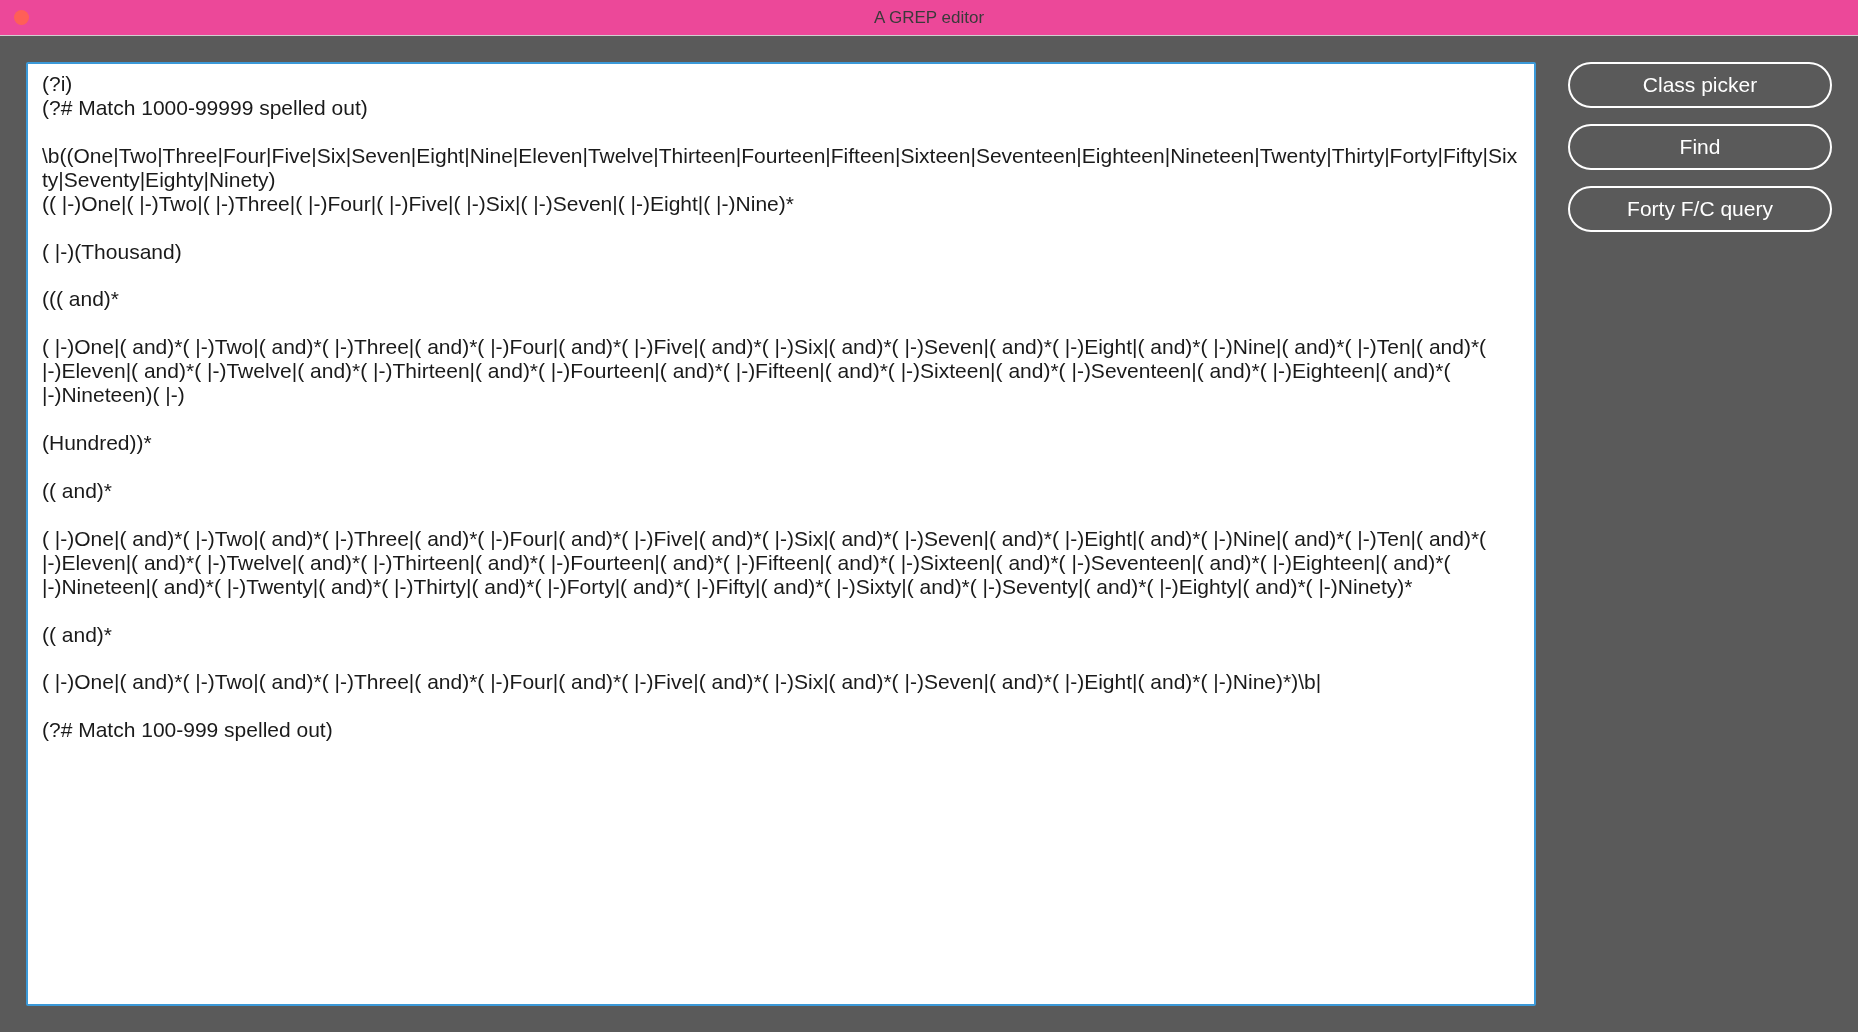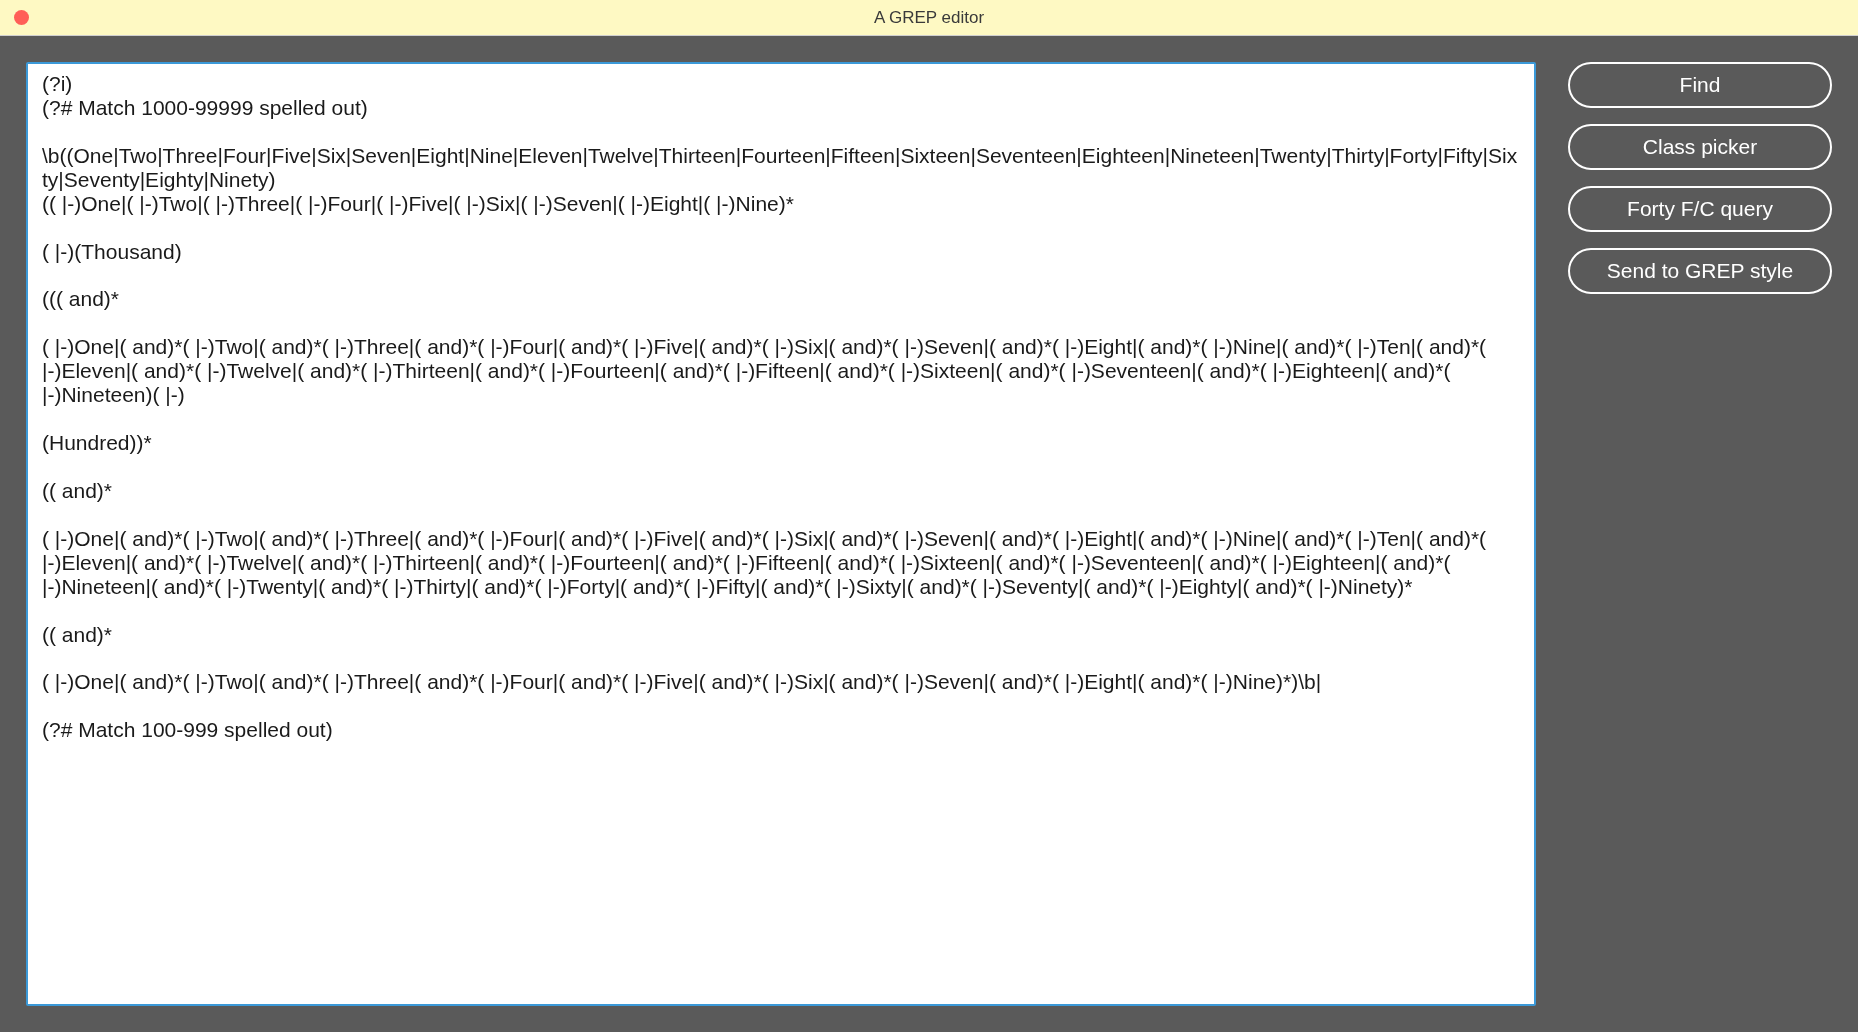--- a/index.html
+++ b/index.html
@@ -8,21 +8,21 @@
       box-sizing: border-box;
     }
     body {
       font-family: -apple-system, BlinkMacSystemFont, "Segoe UI", Helvetica, Arial, sans-serif;
       background: #5a5a5a;
       width: 1858px;
       height: 1032px;
       overflow: hidden;
     }
     .titlebar {
-      background: #fef9c3;
+      background: #ec4899;
       height: 36px;
       display: flex;
       align-items: center;
       border-bottom: 1px solid #d0d0d0;
       position: relative;
     }
     .traffic-lights {
       display: flex;
       align-items: center;
       padding-left: 14px;
@@ -121,18 +121,17 @@
 
 ( |-)One|( and)*( |-)Two|( and)*( |-)Three|( and)*( |-)Four|( and)*( |-)Five|( and)*( |-)Six|( and)*( |-)Seven|( and)*( |-)Eight|( and)*( |-)Nine|( and)*( |-)Ten|( and)*( |-)Eleven|( and)*( |-)Twelve|( and)*( |-)Thirteen|( and)*( |-)Fourteen|( and)*( |-)Fifteen|( and)*( |-)Sixteen|( and)*( |-)Seventeen|( and)*( |-)Eighteen|( and)*( |-)Nineteen|( and)*( |-)Twenty|( and)*( |-)Thirty|( and)*( |-)Forty|( and)*( |-)Fifty|( and)*( |-)Sixty|( and)*( |-)Seventy|( and)*( |-)Eighty|( and)*( |-)Ninety)*
 
 (( and)*
 
 ( |-)One|( and)*( |-)Two|( and)*( |-)Three|( and)*( |-)Four|( and)*( |-)Five|( and)*( |-)Six|( and)*( |-)Seven|( and)*( |-)Eight|( and)*( |-)Nine)*)\b|
 
 (?# Match 100-999 spelled out)</div>
   </div>
   <div class="sidebar">
+    <button class="action-button">Class picker</button>
     <button class="action-button">Find</button>
-    <button class="action-button">Class picker</button>
     <button class="action-button">Forty F/C query</button>
-    <button class="action-button">Send to GREP style</button>
   </div>
 </div>
 
 </body></html>

